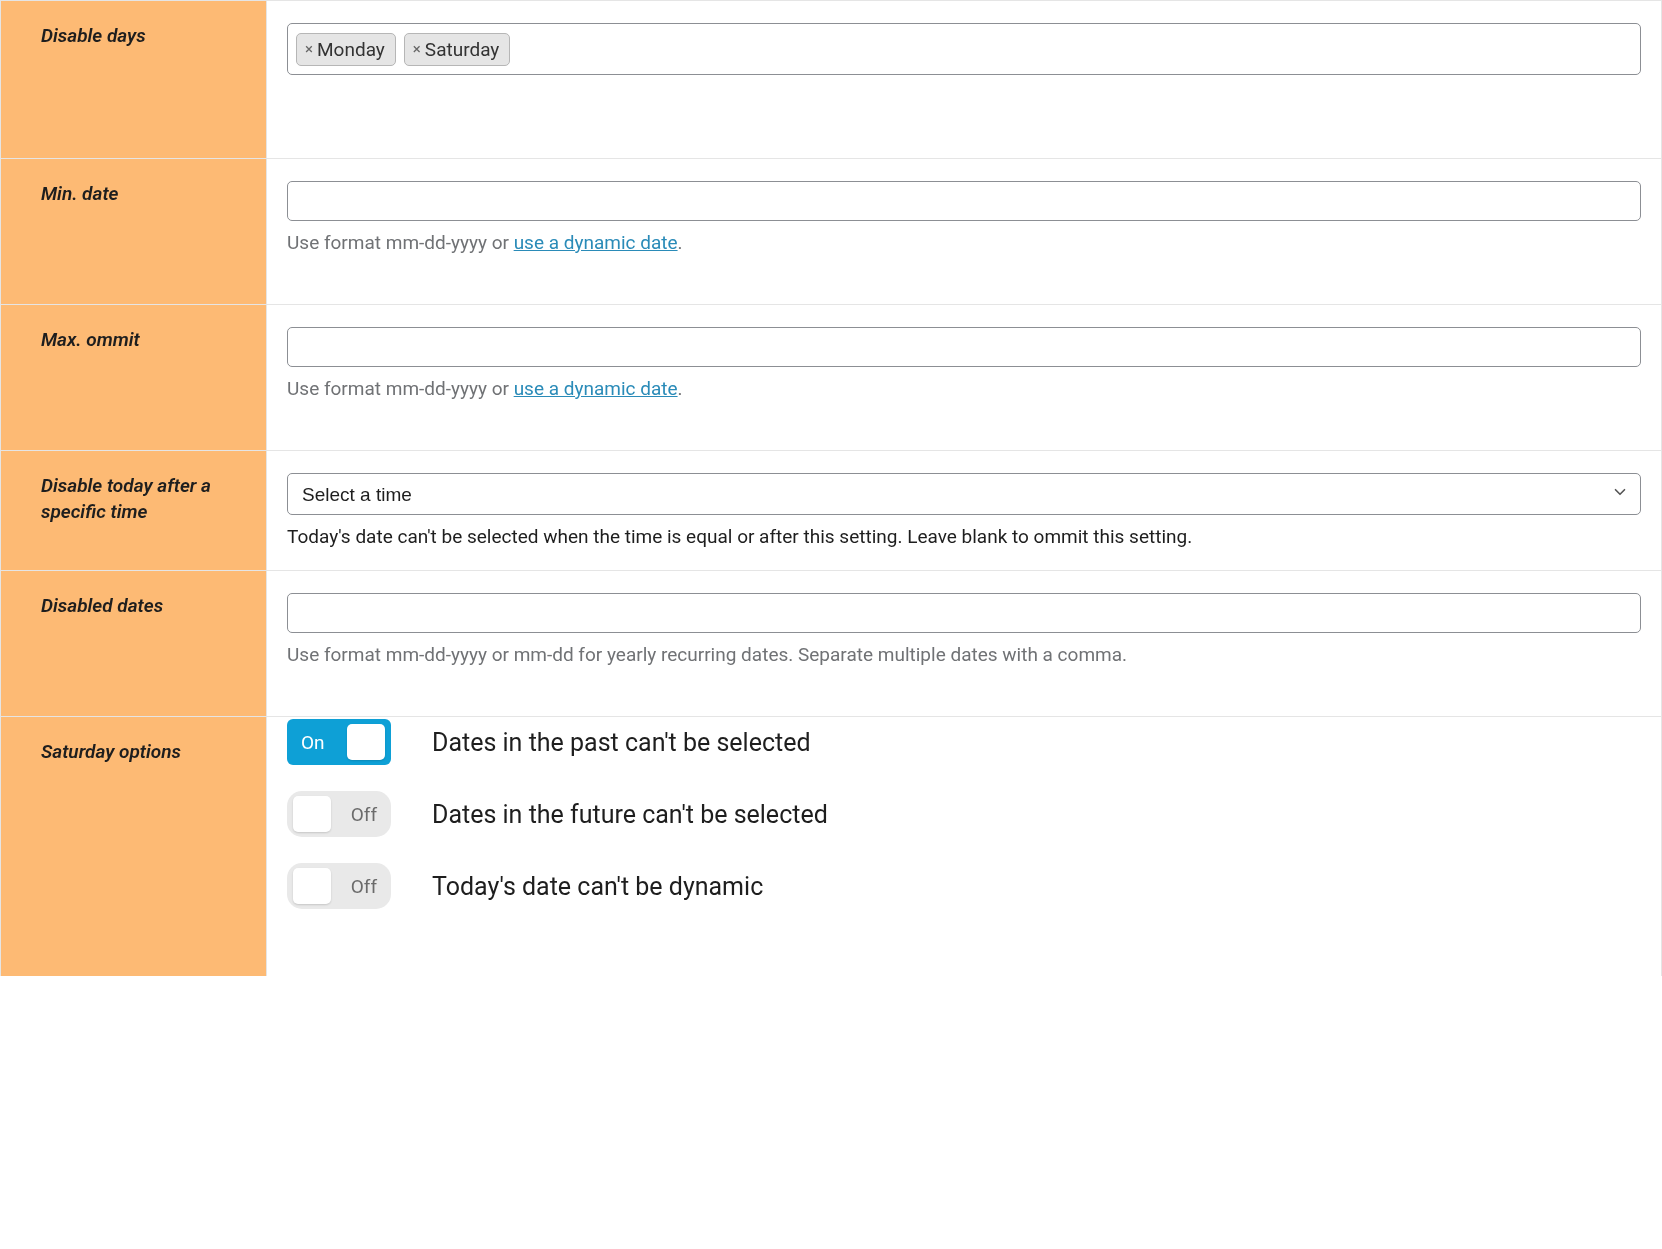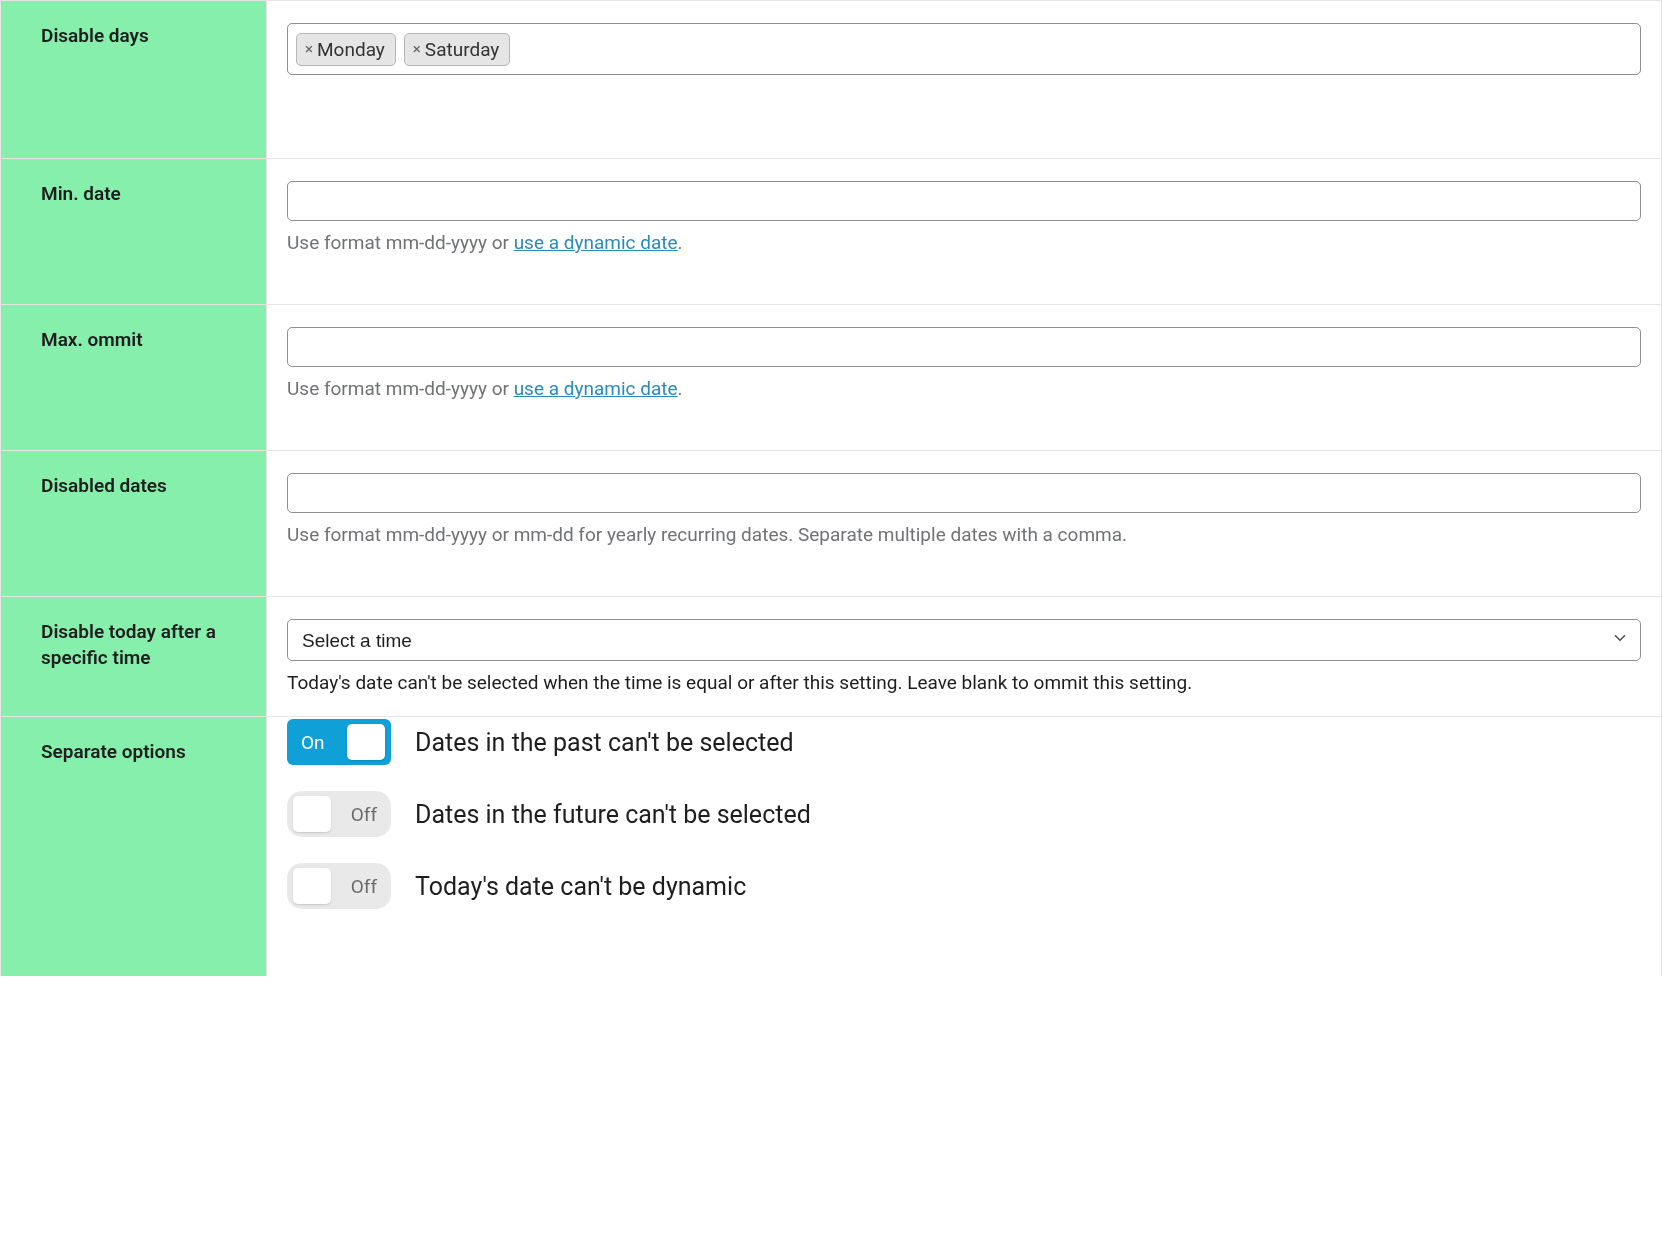--- a/index.html
+++ b/index.html
@@ -23,23 +23,24 @@
   .form-row.first {
     border-top: 1px solid #e5e5e5;
     min-height: 158px;
   }
   .form-row.selection-row {
     min-height: 260px;
   }
   .label-cell {
     width: 266px;
     min-width: 266px;
-    background: #86efac;
+    background: #fdba74;
     padding: 22px 24px 22px 40px;
     border-right: 1px solid #e5e5e5;
+    font-style: italic;
   }
   .label-cell label {
     font-weight: 600;
     font-size: 19px;
     color: #1e1e1e;
     line-height: 1.35;
   }
   .field-cell {
     flex: 1;
     padding: 22px 20px 22px 20px;
@@ -110,21 +111,21 @@
     position: absolute;
     right: 12px;
     top: 50%;
     transform: translateY(-50%);
     pointer-events: none;
     color: #555;
   }
   .toggle-row {
     display: flex;
     align-items: center;
-    gap: 24px;
+    gap: 41px;
     margin-bottom: 26px;
   }
   .toggle-row:last-child { margin-bottom: 0; }
   .toggle {
     width: 104px;
     height: 46px;
     border-radius: 6px;
     position: relative;
     cursor: pointer;
     display: flex;
@@ -204,52 +205,52 @@
       <label>Max. ommit</label>
     </div>
     <div class="field-cell">
       <input type="text" class="text-input" value="" style="">
       <div class="helper">
         <span>Use format mm-dd-yyyy or </span><a href="#" class="link">use a dynamic date</a><span>.</span>
       </div>
     </div>
   </div>
 
-  <div class="form-row">
-    <div class="label-cell">
-      <label>Disabled dates</label>
-    </div>
-    <div class="field-cell">
-      <input type="text" class="text-input" value="" style="">
-      <div class="helper">Use format mm-dd-yyyy or mm-dd for yearly recurring dates. Separate multiple dates with a comma.</div>
-    </div>
-  </div>
-
   <div class="form-row disable-today-row">
     <div class="label-cell">
       <label>Disable today after a specific time</label>
     </div>
     <div class="field-cell">
       <div class="select-wrap">
         <select class="select-input">
           <option>Select a time</option>
         </select>
         <span class="select-caret">
           <svg width="18" height="18" viewBox="0 0 24 24" fill="none" stroke="currentColor" stroke-width="2.2" stroke-linecap="round" stroke-linejoin="round">
               <polyline points="6 9 12 15 18 9"></polyline>
             </svg>
         </span>
       </div>
       <div class="helper" style="color:#1e1e1e;">Today's date can't be selected when the time is equal or after this setting. Leave blank to ommit this setting.</div>
     </div>
   </div>
 
+  <div class="form-row">
+    <div class="label-cell">
+      <label>Disabled dates</label>
+    </div>
+    <div class="field-cell">
+      <input type="text" class="text-input" value="" style="">
+      <div class="helper">Use format mm-dd-yyyy or mm-dd for yearly recurring dates. Separate multiple dates with a comma.</div>
+    </div>
+  </div>
+
   <div class="form-row selection-row">
     <div class="label-cell">
-      <label>Separate options</label>
+      <label>Saturday options</label>
     </div>
     <div class="field-cell selection-options">
 
       <div class="toggle-row">
         <div class="toggle on">
           <span>On</span>
           <span class="knob"></span>
         </div>
         <span class="toggle-label">Dates in the past can't be selected</span>
       </div>

